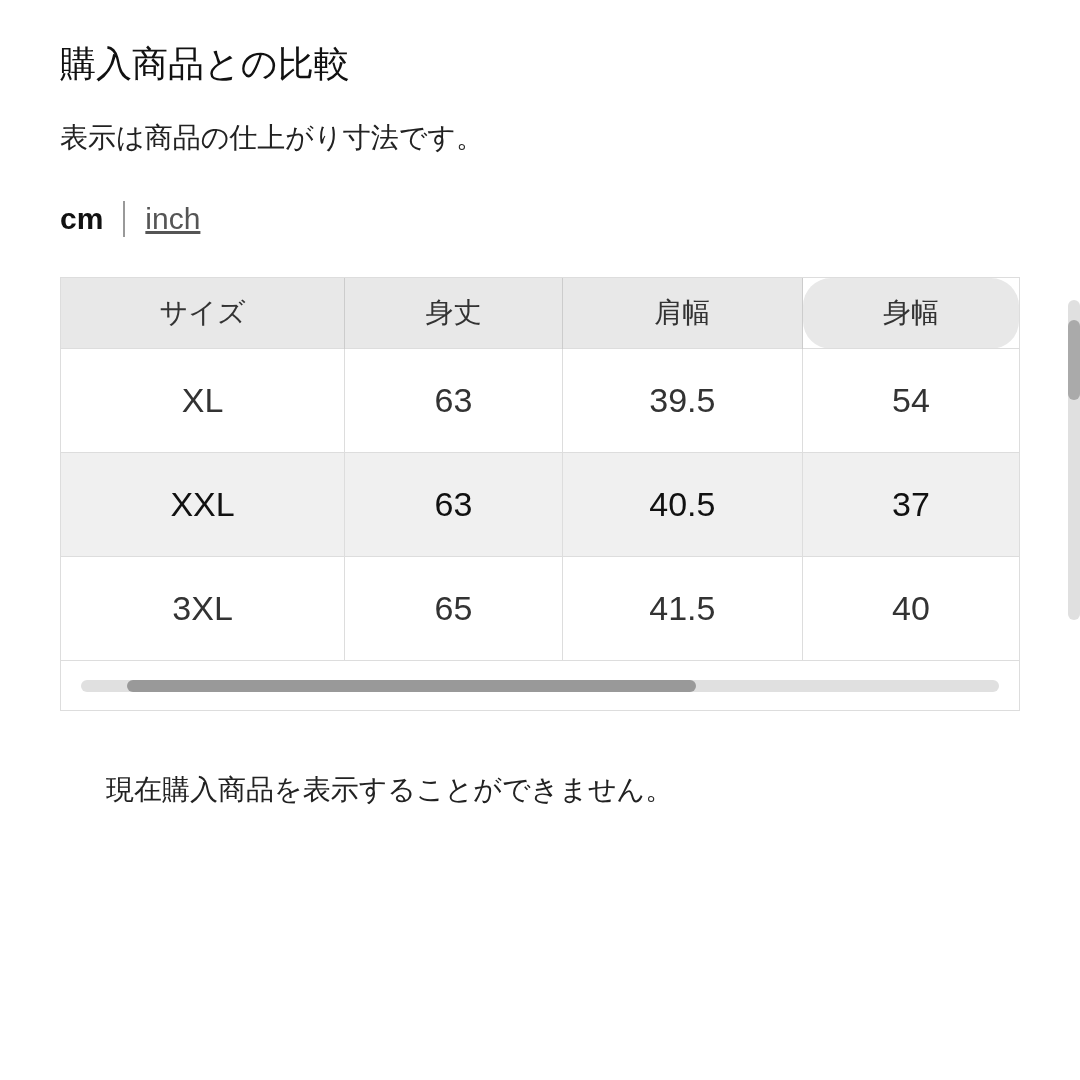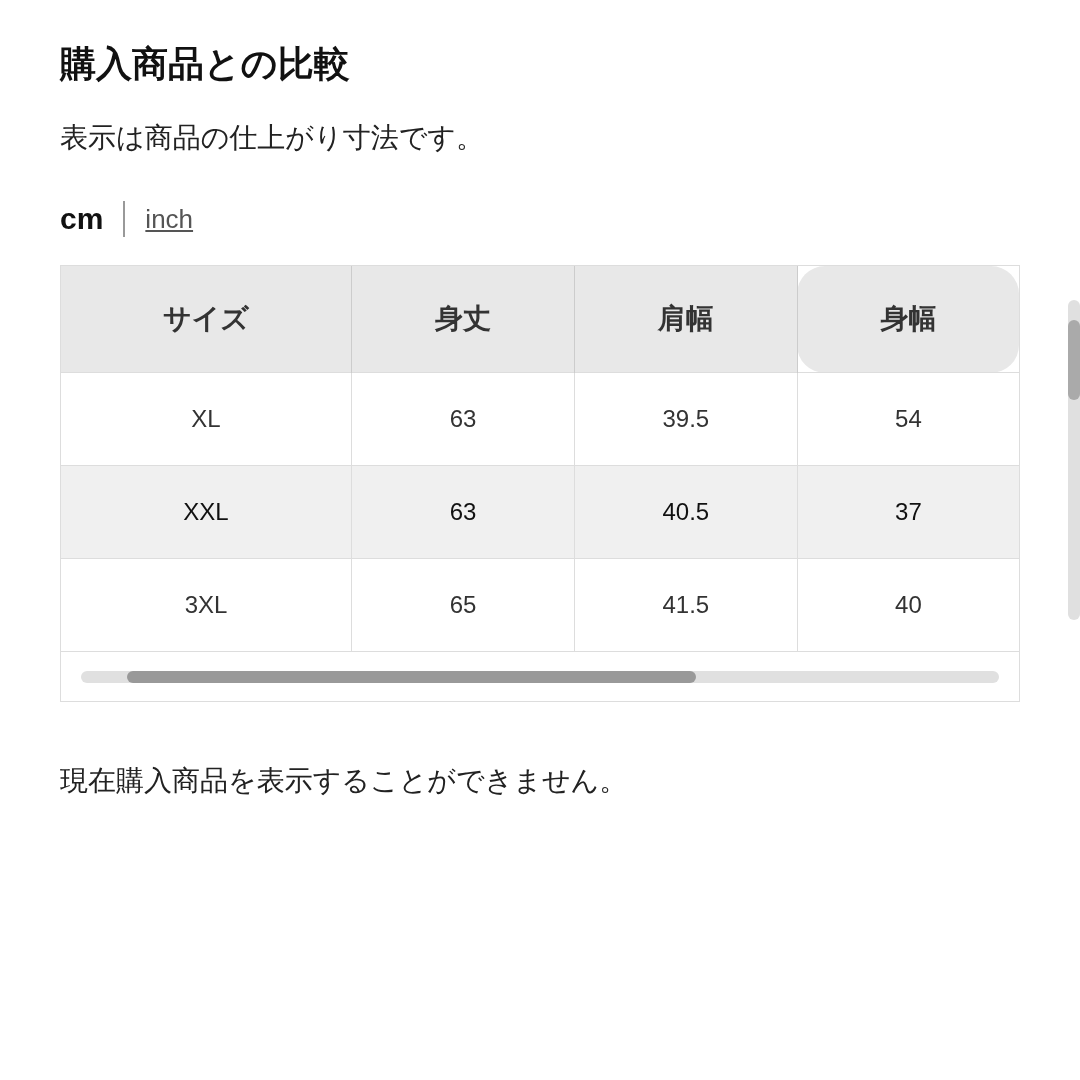--- a/index.html
+++ b/index.html
@@ -20,54 +20,54 @@
     .page-container {
       width: 1080px;
       height: 1080px;
       background: #ffffff;
       padding: 40px 60px 40px 60px;
       position: relative;
     }
 
     .page-title {
       font-size: 36px;
-      font-weight: bold;
+      font-weight: normal;
       color: #111111;
       margin-bottom: 30px;
     }
 
     .subtitle {
       font-size: 28px;
       color: #222222;
       margin-bottom: 44px;
     }
 
     .unit-switcher {
       display: flex;
       align-items: center;
       gap: 0;
-      margin-bottom: 28px;
+      margin-bottom: 40px;
     }
 
     .unit-cm {
       font-size: 30px;
       font-weight: bold;
       color: #111111;
       margin-right: 20px;
     }
 
     .unit-divider {
       width: 2px;
       height: 36px;
       background: #999999;
       margin-right: 20px;
     }
 
     .unit-inch {
-      font-size: 26px;
+      font-size: 30px;
       color: #555555;
       text-decoration: underline;
       cursor: pointer;
     }
 
     .table-wrapper {
       width: 960px;
       border: 1px solid #dddddd;
       overflow: hidden;
       position: relative;
@@ -76,23 +76,23 @@
     table {
       width: 100%;
       border-collapse: collapse;
     }
 
     thead tr {
       background: #e8e8e8;
     }
 
     thead th {
-      padding: 34px 20px;
+      padding: 16px 20px;
       font-size: 28px;
-      font-weight: bold;
+      font-weight: normal;
       color: #333333;
       text-align: center;
       border-right: 1px solid #cccccc;
     }
 
     thead th:last-child {
       border-right: none;
       border-radius: 28px;
     }
 
@@ -104,21 +104,21 @@
     tbody tr:nth-child(even) {
       background: #f5f5f5;
     }
 
     tbody tr.highlighted {
       background: #f0f0f0;
     }
 
     tbody td {
       padding: 32px 20px;
-      font-size: 24px;
+      font-size: 34px;
       color: #333333;
       text-align: center;
       border-right: 1px solid #dddddd;
     }
 
     tbody td:last-child {
       border-right: none;
     }
 
     tbody tr.highlighted td {
@@ -168,20 +168,21 @@
       background: #aaaaaa;
       border-radius: 6px;
       position: absolute;
       top: 20px;
     }
 
     .bottom-message {
       margin-top: 60px;
       font-size: 28px;
       color: #222222;
+      margin-left: 46px;
     }
   </style>
 </head>
 <body>
 
 <div class="page-container">
 
   <div class="page-title">購入商品との比較</div>
 
   <div class="subtitle">表示は商品の仕上がり寸法です。</div>

